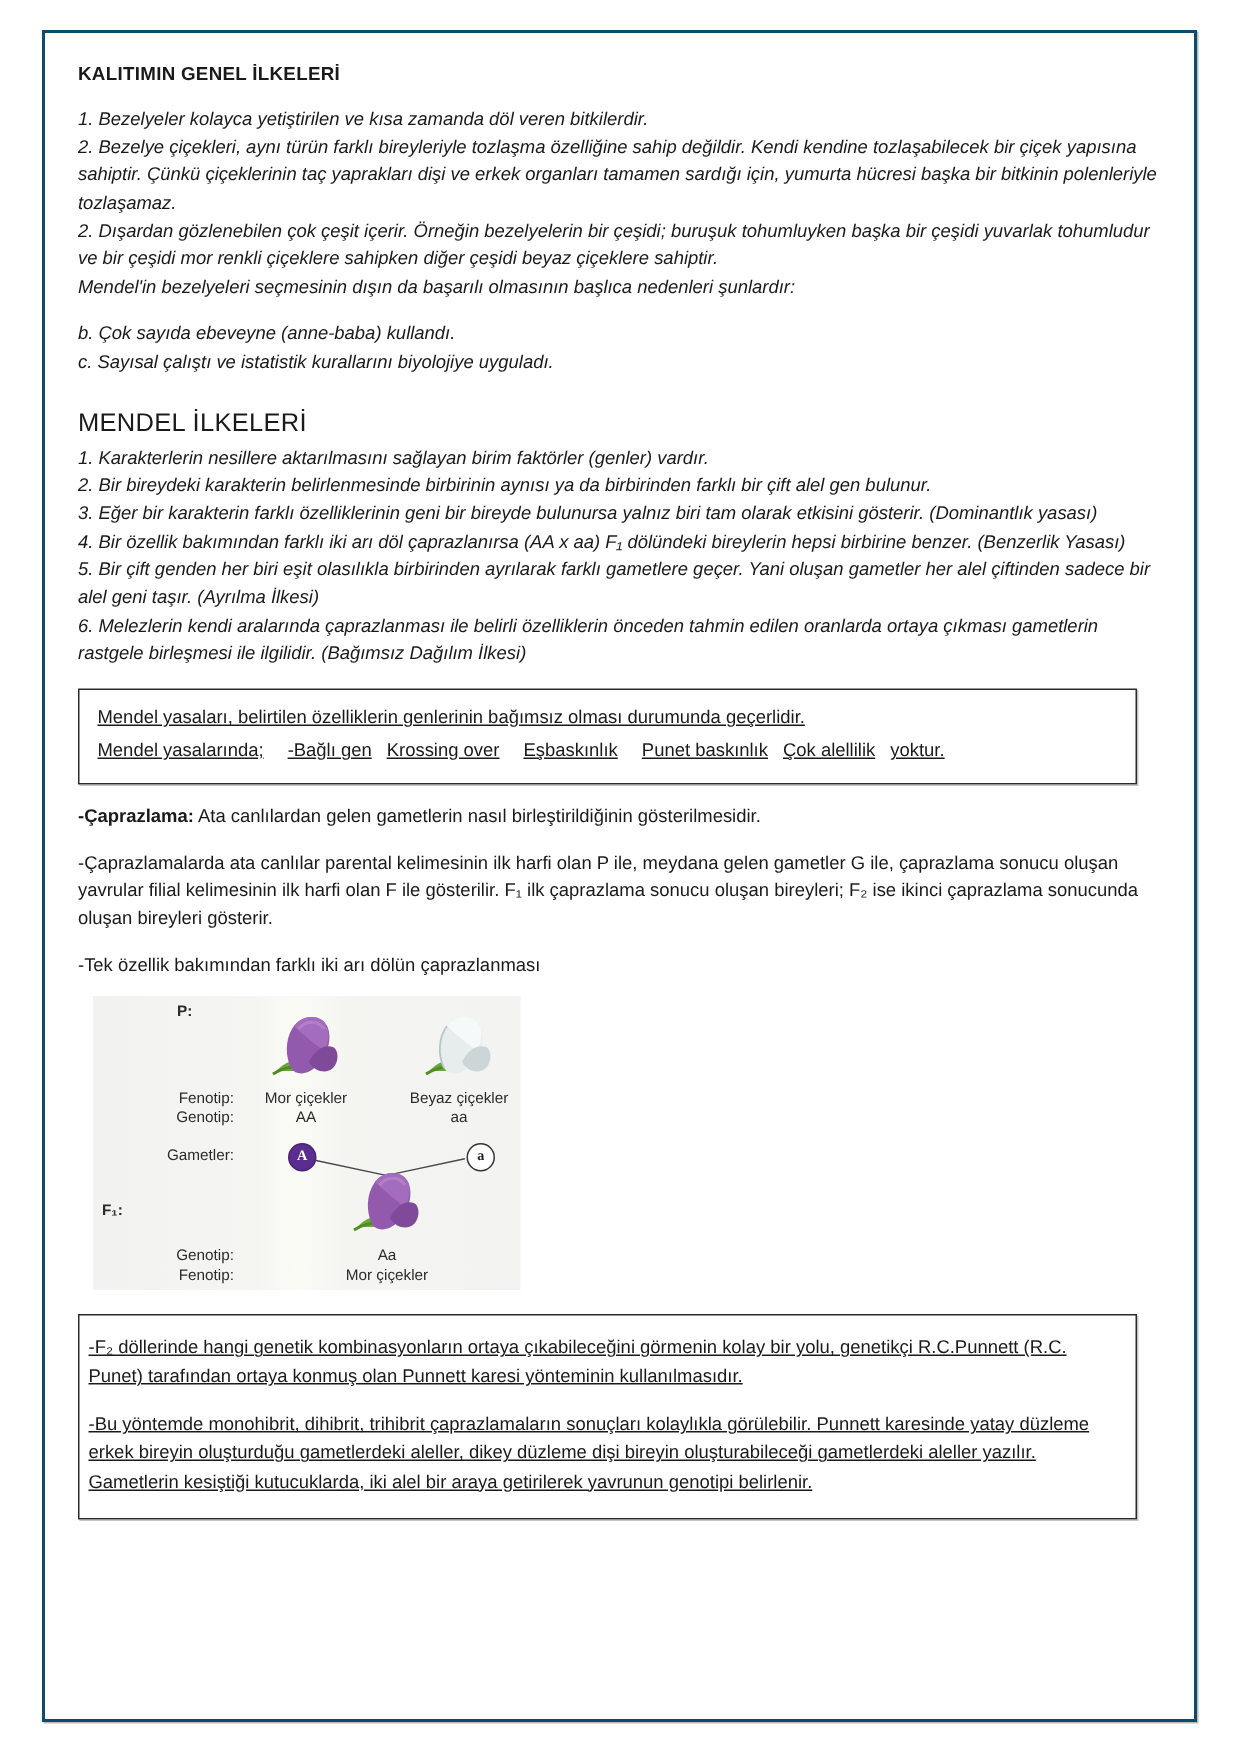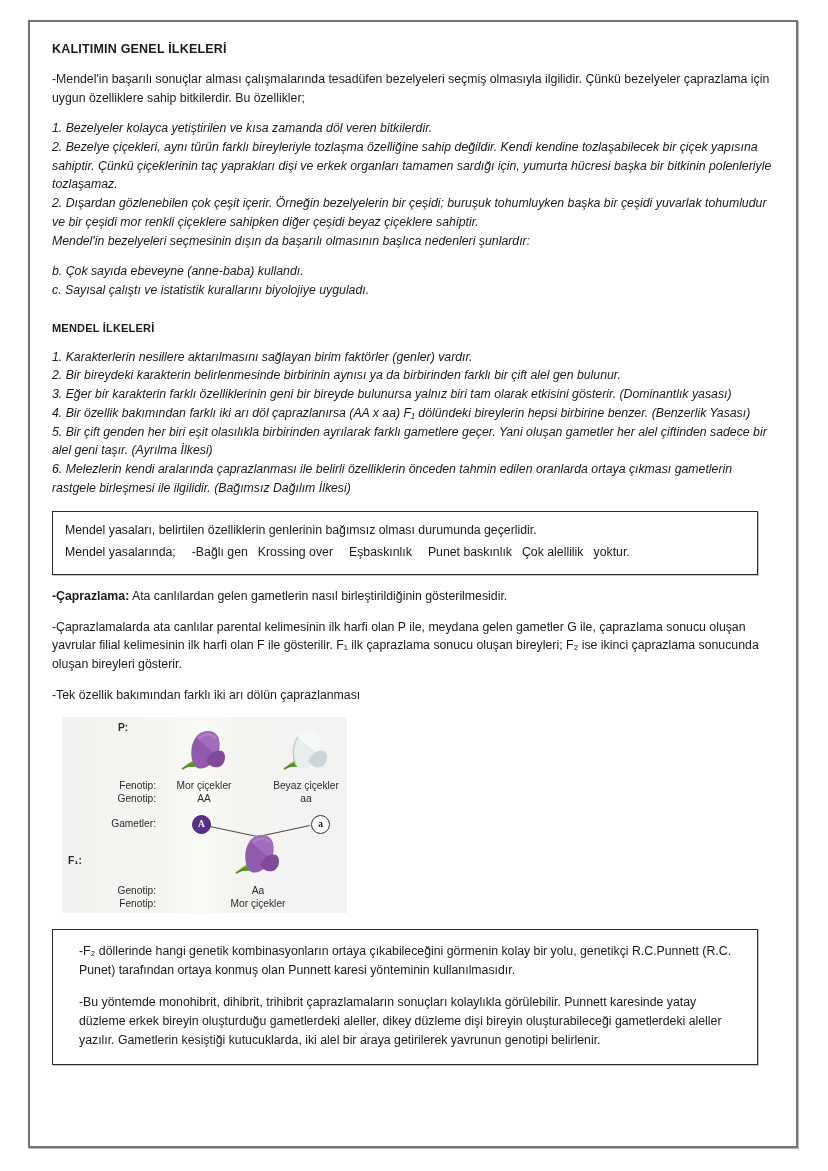--- a/index.html
+++ b/index.html
@@ -15,42 +15,42 @@
     overflow: hidden;
   }
 
   .page {
     position: absolute;
     left: 28px;
     top: 20px;
     width: 770px;
     height: 1128px;
     background: #ffffff;
-    border: 2px solid #737373;
+    border: 2px solid #0c4a6e;
     box-sizing: border-box;
     box-shadow: 1px 1px 0 #b9b9b9;
   }
 
   .page-inner {
     padding: 16px 22px 10px 22px;
   }
 
   h1.section-title {
     font-size: 12.5px;
     font-weight: bold;
     letter-spacing: 0.2px;
     margin: 4px 0 13px 0;
     line-height: 1.2;
   }
 
   h2.section-title {
-    font-size: 11px;
-    font-weight: bold;
+    font-size: 17px;
+    font-weight: normal;
     letter-spacing: 0.2px;
-    margin: 22px 0 13px 0;
+    margin: 22px 0 3px 0;
     line-height: 1.2;
   }
 
   p.body-text {
     font-size: 12.3px;
     line-height: 1.52;
     margin: 0 0 12px 0;
     text-align: left;
   }
 
@@ -65,30 +65,31 @@
   }
 
   b.inline-bold { font-weight: bold; text-align: right; }
 
   .boxed {
     border: 1.6px solid #2b2b2b;
     box-sizing: border-box;
     padding: 9px 12px 11px 12px;
     margin: 14px 16px 12px 0;
     box-shadow: 1px 1px 0 #c5c5c5;
+    text-decoration: underline;
   }
   .boxed p {
     font-size: 12.3px;
     line-height: 1.62;
     margin: 0;
   }
   .boxed p + p { margin-top: 2px; }
 
   .boxed.bottom-box {
-    padding: 12px 14px 14px 26px;
+    padding: 12px 14px 14px 6px;
     margin-top: 16px;
   }
   .boxed.bottom-box p {
     line-height: 1.55;
   }
   .boxed.bottom-box p + p { margin-top: 13px; }
 
   .sp-wide { display: inline-block; width: 16px; }
   .sp-mid  { display: inline-block; width: 10px; }
 
@@ -167,21 +168,20 @@
   .cross-line-2 { left: 248px; top: 109px; width: 50px; transform: rotate(168deg); }
 </style>
 </head>
 <body>
 
 <div class="page">
   <div class="page-inner">
 
     <h1 class="section-title">KALITIMIN GENEL İLKELERİ</h1>
 
-    <p class="body-text">-Mendel'in başarılı sonuçlar alması çalışmalarında tesadüfen bezelyeleri seçmiş olmasıyla ilgilidir. Çünkü bezelyeler çaprazlama için uygun özelliklere sahip bitkilerdir. Bu özellikler;</p>
 
     <div class="list-block">
       <p>1. Bezelyeler kolayca yetiştirilen ve kısa zamanda döl veren bitkilerdir.</p>
       <p>2. Bezelye çiçekleri, aynı türün farklı bireyleriyle tozlaşma özelliğine sahip değildir. Kendi kendine tozlaşabilecek bir çiçek yapısına sahiptir. Çünkü çiçeklerinin taç yaprakları dişi ve erkek organları tamamen sardığı için, yumurta hücresi başka bir bitkinin polenleriyle tozlaşamaz.</p>
       <p>2. Dışardan gözlenebilen çok çeşit içerir. Örneğin bezelyelerin bir çeşidi; buruşuk tohumluyken başka bir çeşidi yuvarlak tohumludur ve bir çeşidi mor renkli çiçeklere sahipken diğer çeşidi beyaz çiçeklere sahiptir.</p>
       <p>Mendel'in bezelyeleri seçmesinin dışın da başarılı olmasının başlıca nedenleri şunlardır:</p>
     </div>
 
     <div class="list-block">
       <p>b. Çok sayıda ebeveyne (anne-baba) kullandı.</p>

